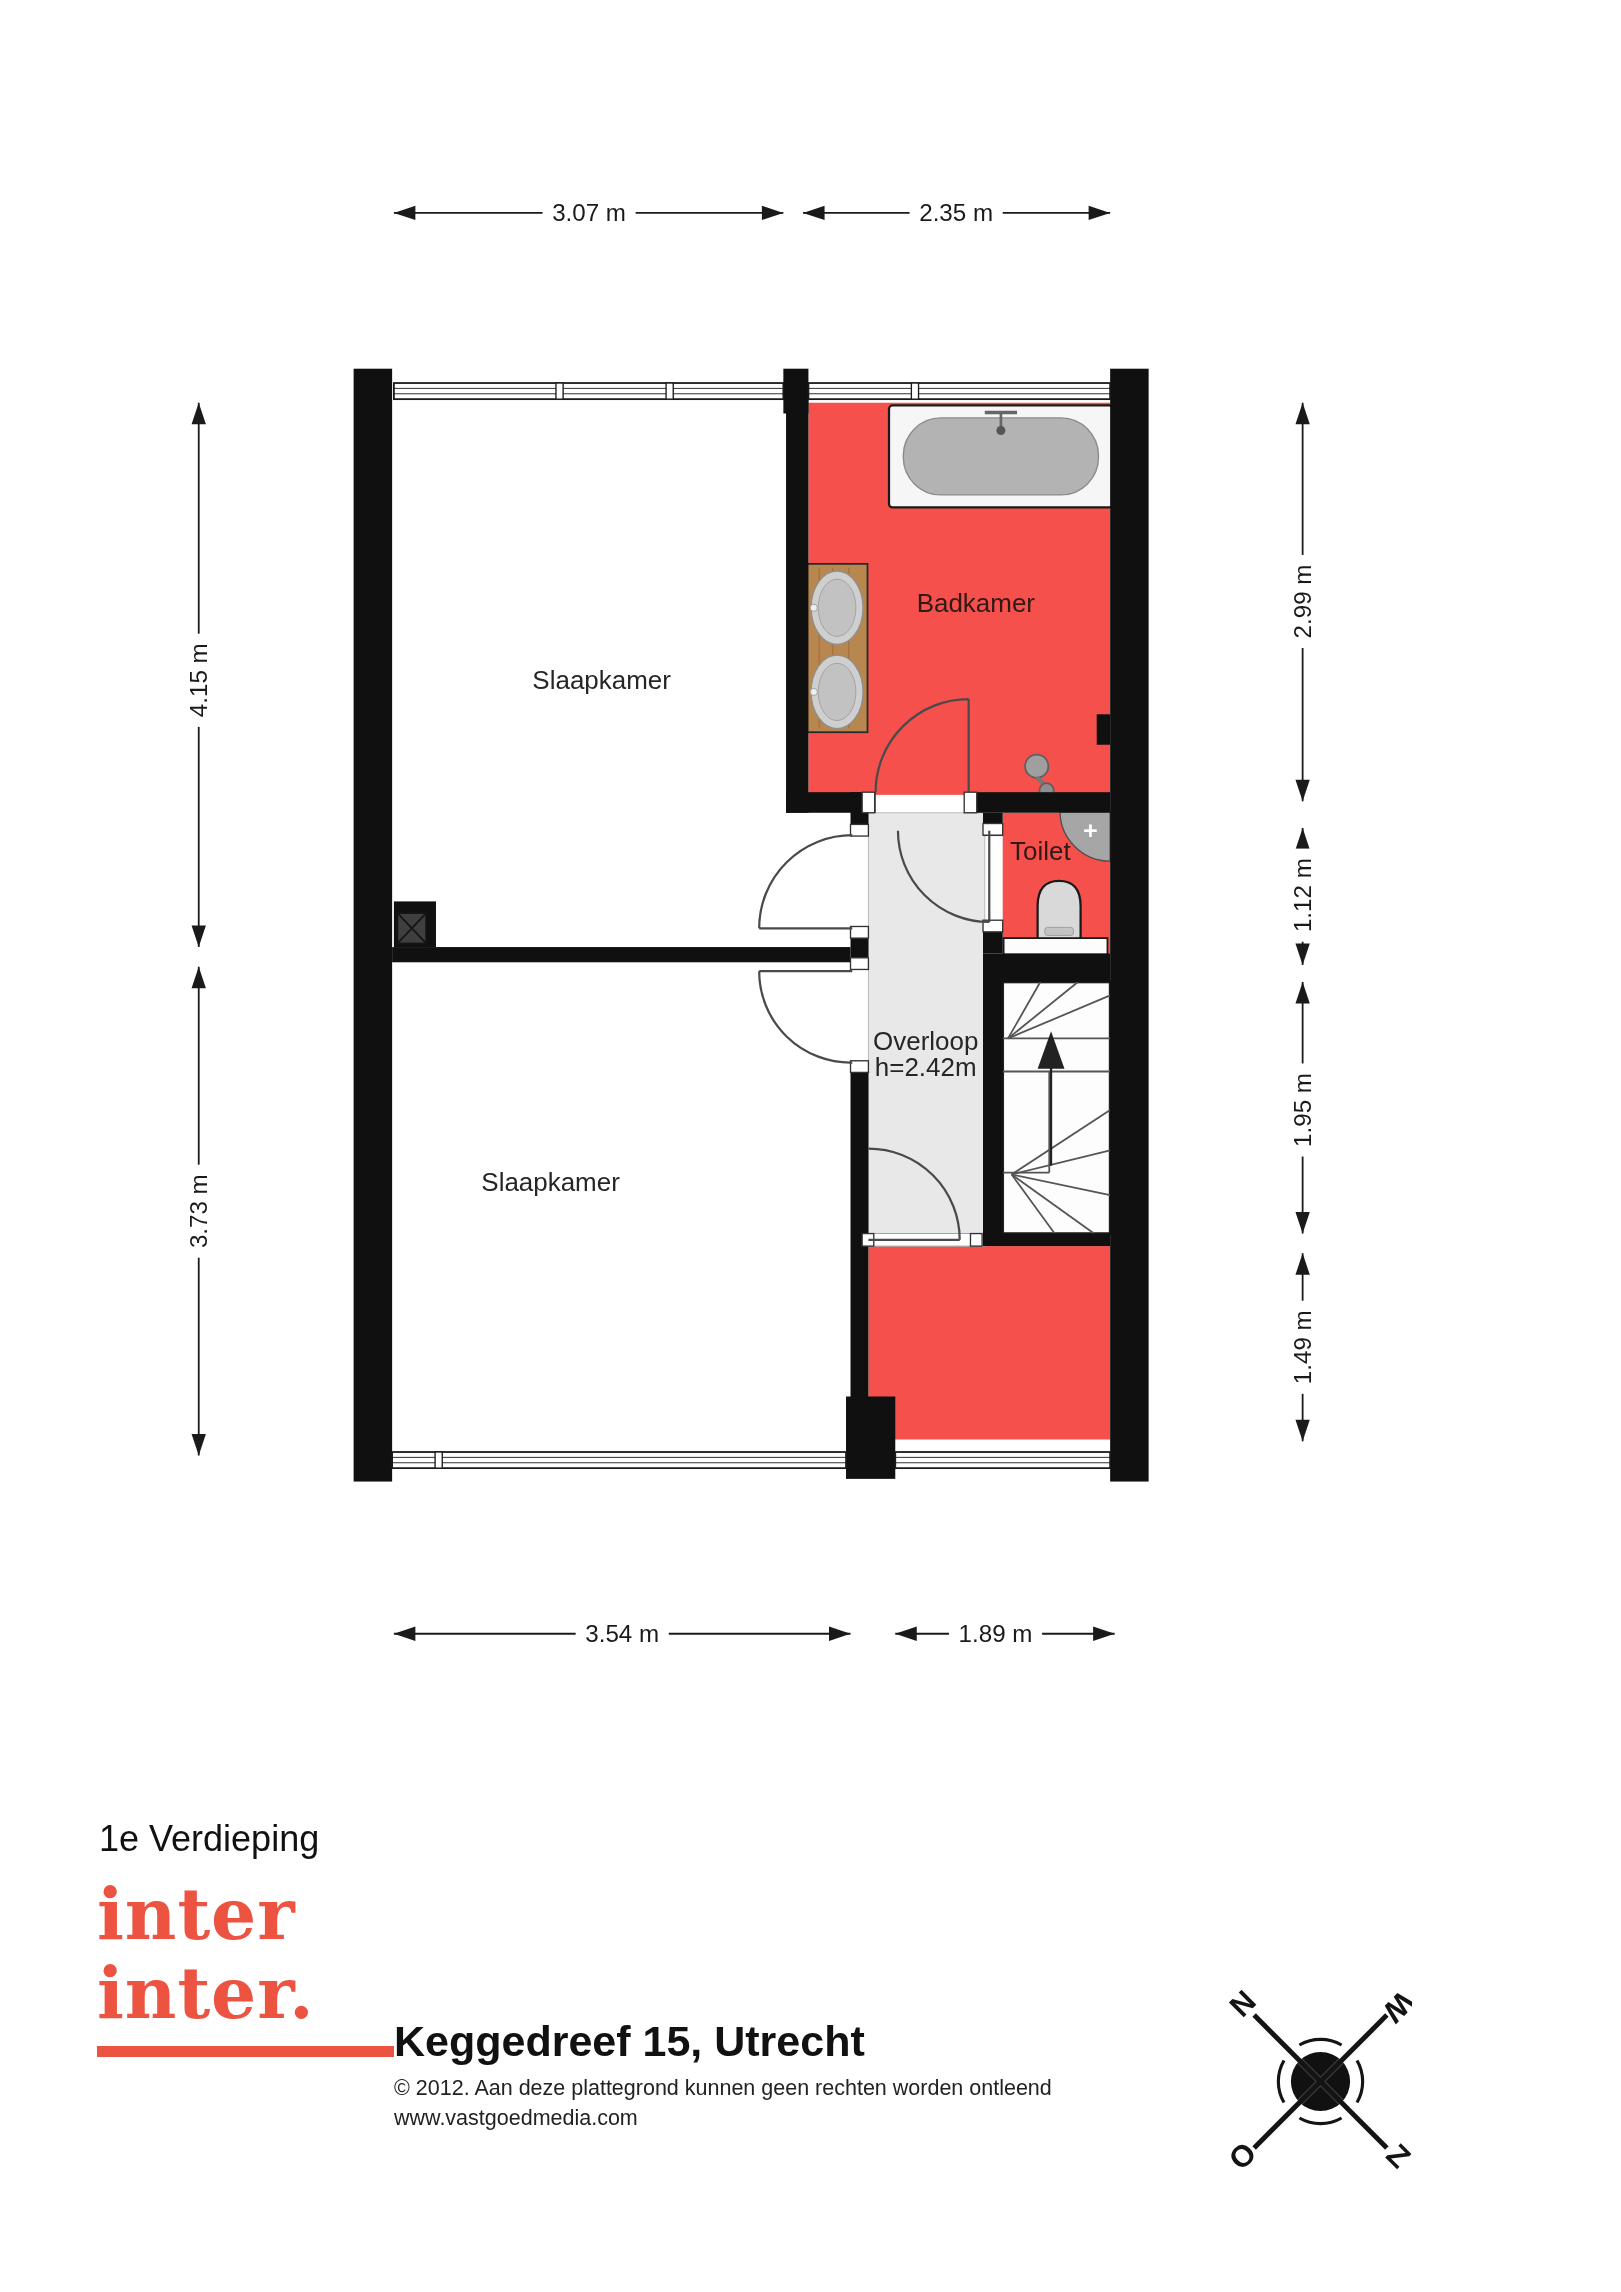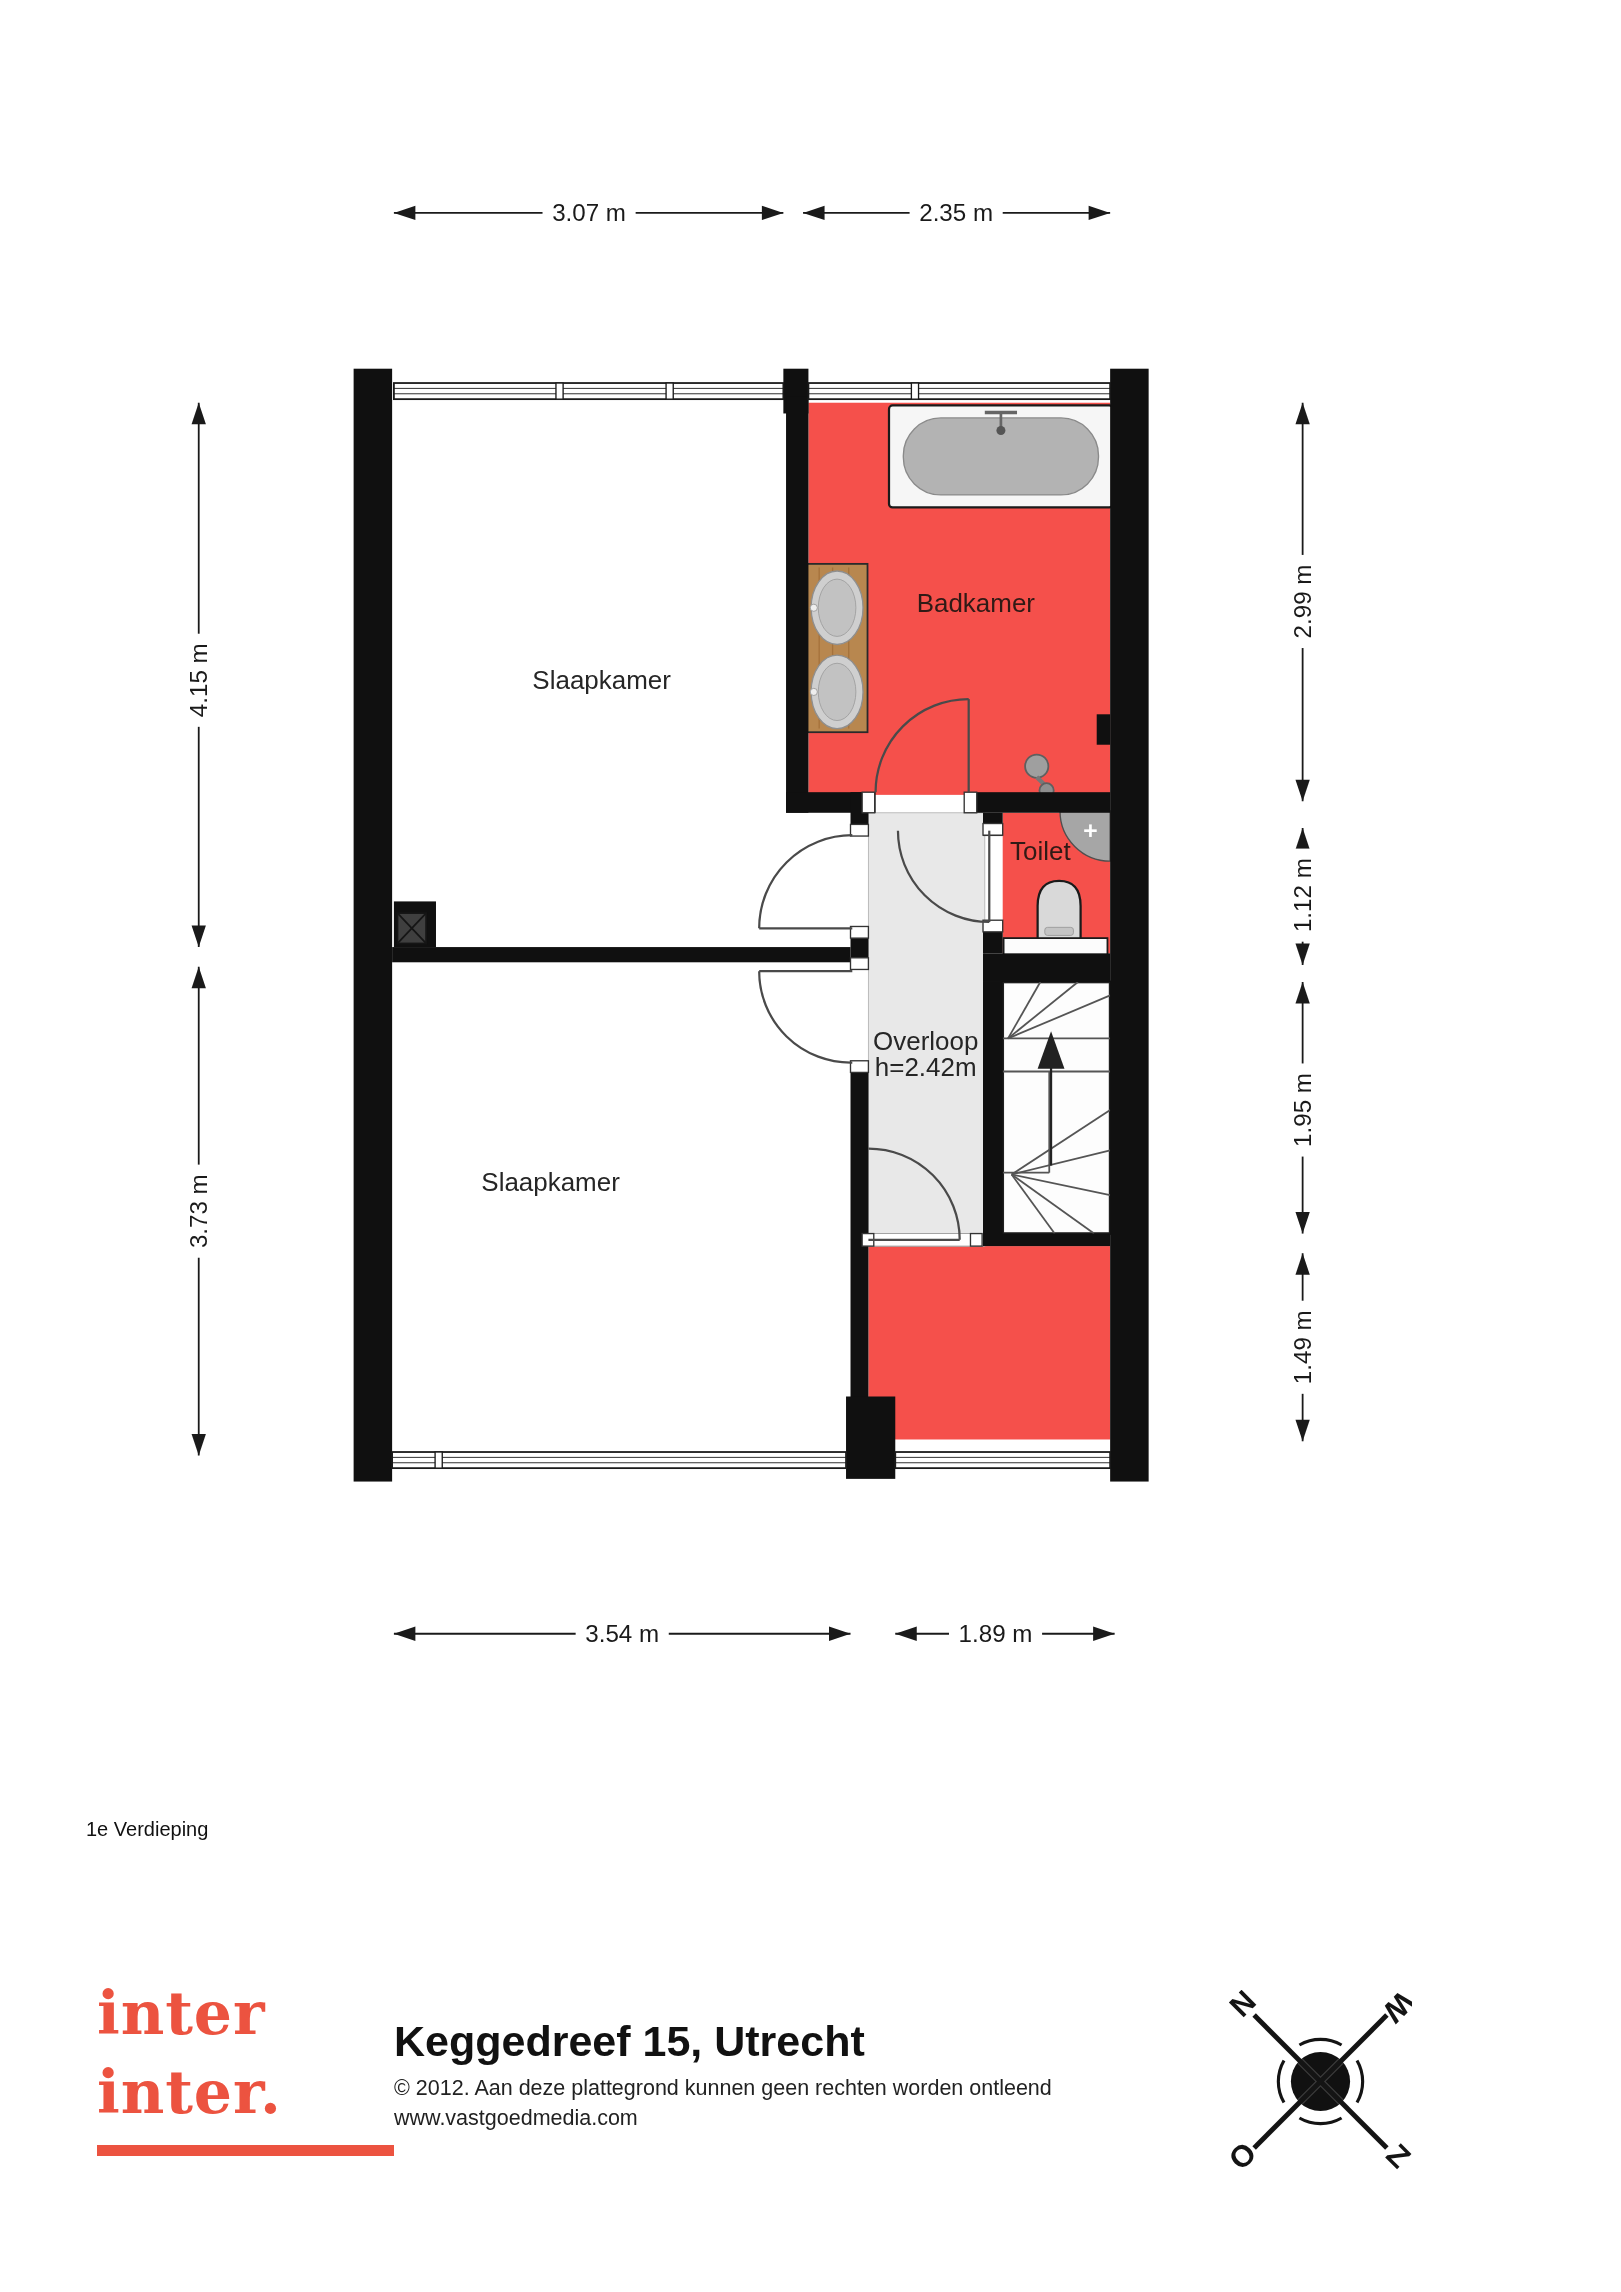--- a/index.html
+++ b/index.html
@@ -1,21 +1,21 @@
 <!DOCTYPE html>
 <html style="font-size:14.3px"><head>
 <meta charset="utf-8">
 <style>
   html,body{margin:0;padding:0;background:#ffffff;}
   #canvas{position:relative;width:1621px;height:2293px;background:#ffffff;overflow:hidden;
           font-family:"Liberation Sans",sans-serif;}
   #plan-svg{position:absolute;left:161px;top:161px;}
-  .floor-label{position:absolute;left:86px;top:1818px;font-size:20px;color:#111;}
-  .logo{position:absolute;left:97px;top:1974px;color:#ec5340;
-        font-family:"DejaVu Serif",serif;font-weight:bold;font-size:60px;line-height:79px;letter-spacing:0.9px;}
+  .floor-label{position:absolute;left:99px;top:1818px;font-size:36px;color:#111;}
+  .logo{position:absolute;left:97px;top:1875px;color:#ec5340;
+        font-family:"DejaVu Serif",serif;font-weight:bold;font-size:71px;line-height:79px;letter-spacing:0.9px;}
   .logo-underline{width:297px;height:11.6px;background:#ec5340;margin-top:12.5px;}
   .title-block{position:absolute;left:394px;top:2013px;width:815px;text-align:left;color:#111;}
   .title-block h1{margin:0;font-size:43px;line-height:56px;font-weight:bold;}
   .copyright{margin-top:7px;font-size:21.5px;color:#222;}
   .website{margin-top:4.5px;font-size:21.5px;color:#222;}
   .compass{position:absolute;left:1229px;top:1990px;}
   svg text{font-family:"Liberation Sans",sans-serif;}
   .dim-text{font-size:27px;fill:#1a1a1a;}
   .room-text{font-size:29px;fill:#262626;}
   .wet-text{font-size:29px;fill:#301a16;}

